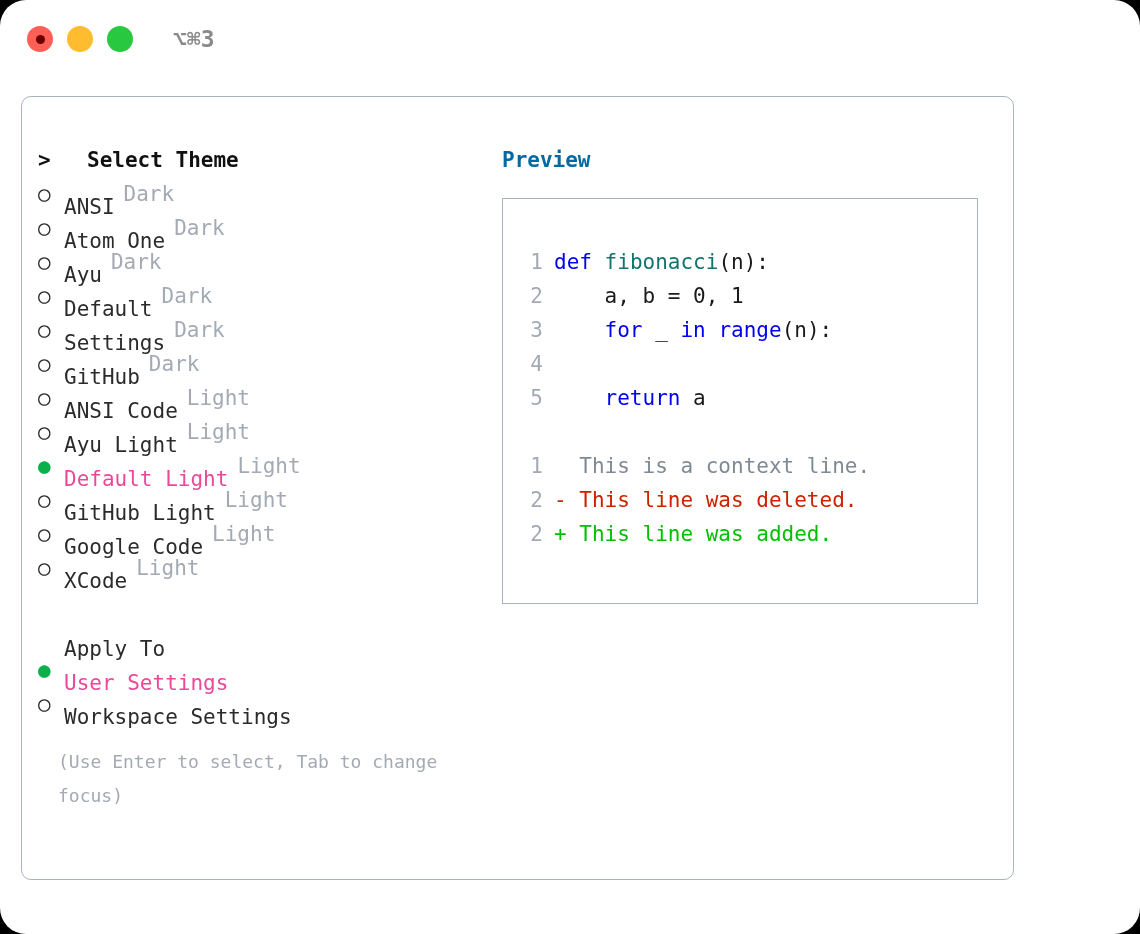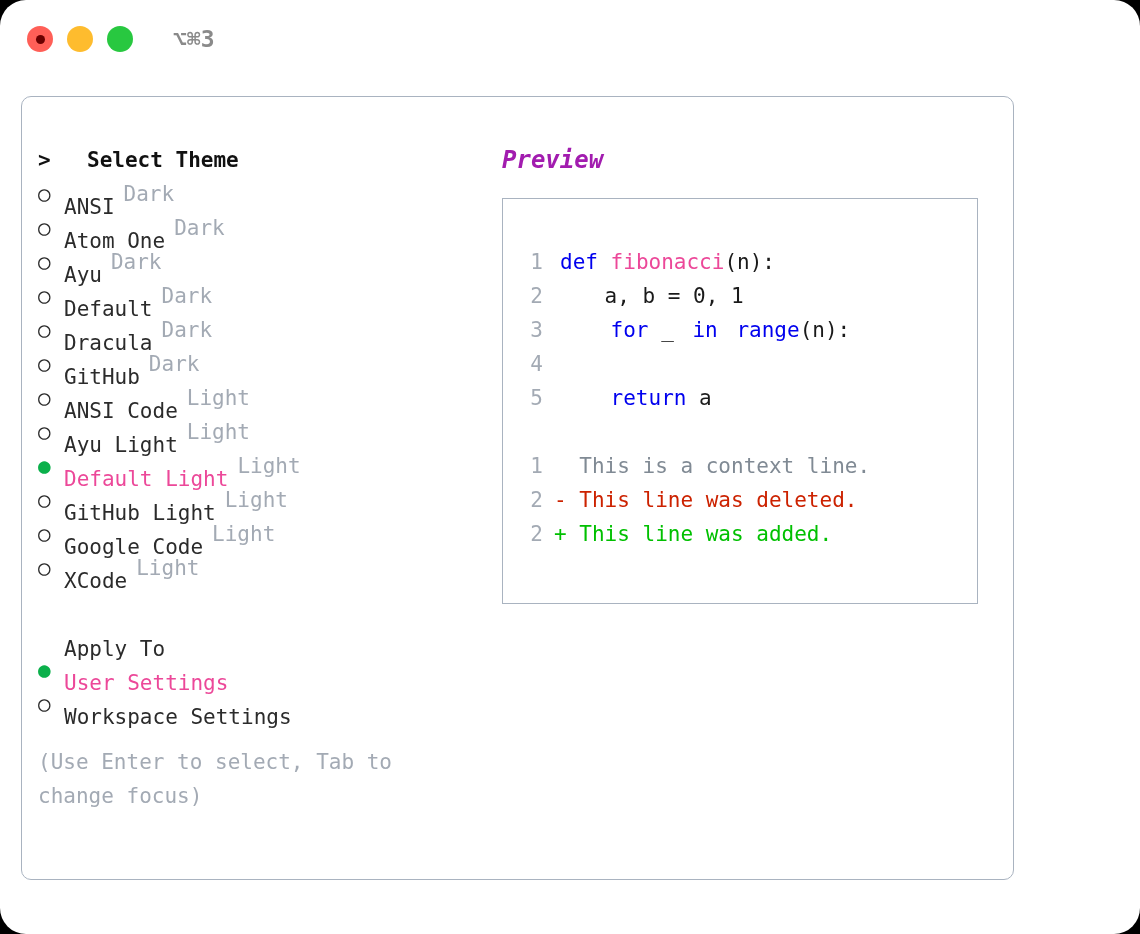--- a/index.html
+++ b/index.html
@@ -110,39 +110,39 @@
   .theme-name { color: #2b2b2b; margin-top: 25px; }
   .theme-name.selected { color: #ec4899; }
   .theme-cat {
     color: #a3aab4;
     margin-left: 9px;
   }
   .spacer-row { height: 34px; }
 
   .hint {
     margin-top: 24px;
-    font-size: 21px;
+    font-size: 18px;
     line-height: 34px;
     color: #a3aab4;
     width: 420px;
+    margin-left: 20px;
   }
 
   
   .right-col {
     position: absolute;
     left: 480px;
     top: 46px;
     width: 500px;
   }
   .preview-title {
-    font-size: 24px;
+    font-size: 21px;
     font-weight: bold;
-    color: #a21caf;
-    line-height: 34px;
-    font-style: italic;
+    color: #0369a1;
+    line-height: 34px;
   }
   .preview-box {
     margin-top: 21px;
     width: 476px;
     height: 406px;
     border: 1.8px solid #a9b3c0;
     background: #ffffff;
     box-sizing: border-box;
     padding: 46px 0 0 14px;
   }
@@ -156,22 +156,22 @@
   .lineno {
     display: inline-block;
     width: 26px;
     text-align: right;
     color: #a3aab4;
     flex: none;
     margin-right: 11px;
   }
   .code-blank { height: 34px; }
 
-  .kw   { color: #0000ee; margin-left: 6px; }
-  .fn   { color: #ec4899; }
+  .kw   { color: #0000ee; }
+  .fn   { color: #0f766e; }
   .plain{ color: #1a1a1a; }
   .ctx  { color: #808a94; }
   .del  { color: #cc2200; }
   .add  { color: #00c000; }
 </style>
 </head>
 <body>
 
 <div class="window">
 
@@ -191,21 +191,21 @@
       <div class="row">
         <span class="marker chevron">&gt;</span>
         <span class="heading">Select Theme</span>
       </div>
 
       <div id="theme-list">
           <div class="row"><span class="marker radio-off">○</span><span class="theme-name">ANSI</span><span class="theme-cat">Dark</span></div>
           <div class="row"><span class="marker radio-off">○</span><span class="theme-name">Atom One</span><span class="theme-cat">Dark</span></div>
           <div class="row"><span class="marker radio-off">○</span><span class="theme-name">Ayu</span><span class="theme-cat">Dark</span></div>
           <div class="row"><span class="marker radio-off">○</span><span class="theme-name">Default</span><span class="theme-cat">Dark</span></div>
-          <div class="row"><span class="marker radio-off">○</span><span class="theme-name">Dracula</span><span class="theme-cat">Dark</span></div>
+          <div class="row"><span class="marker radio-off">○</span><span class="theme-name">Settings</span><span class="theme-cat">Dark</span></div>
           <div class="row"><span class="marker radio-off">○</span><span class="theme-name">GitHub</span><span class="theme-cat">Dark</span></div>
           <div class="row"><span class="marker radio-off">○</span><span class="theme-name">ANSI Code</span><span class="theme-cat">Light</span></div>
           <div class="row"><span class="marker radio-off">○</span><span class="theme-name">Ayu Light</span><span class="theme-cat">Light</span></div>
           <div class="row"><span class="marker radio-on">●</span><span class="theme-name selected">Default Light</span><span class="theme-cat">Light</span></div>
           <div class="row"><span class="marker radio-off">○</span><span class="theme-name">GitHub Light</span><span class="theme-cat">Light</span></div>
           <div class="row"><span class="marker radio-off">○</span><span class="theme-name">Google Code</span><span class="theme-cat">Light</span></div>
           <div class="row"><span class="marker radio-off">○</span><span class="theme-name">XCode</span><span class="theme-cat">Light</span></div>
         </div>
 
       <div class="spacer-row"></div>

